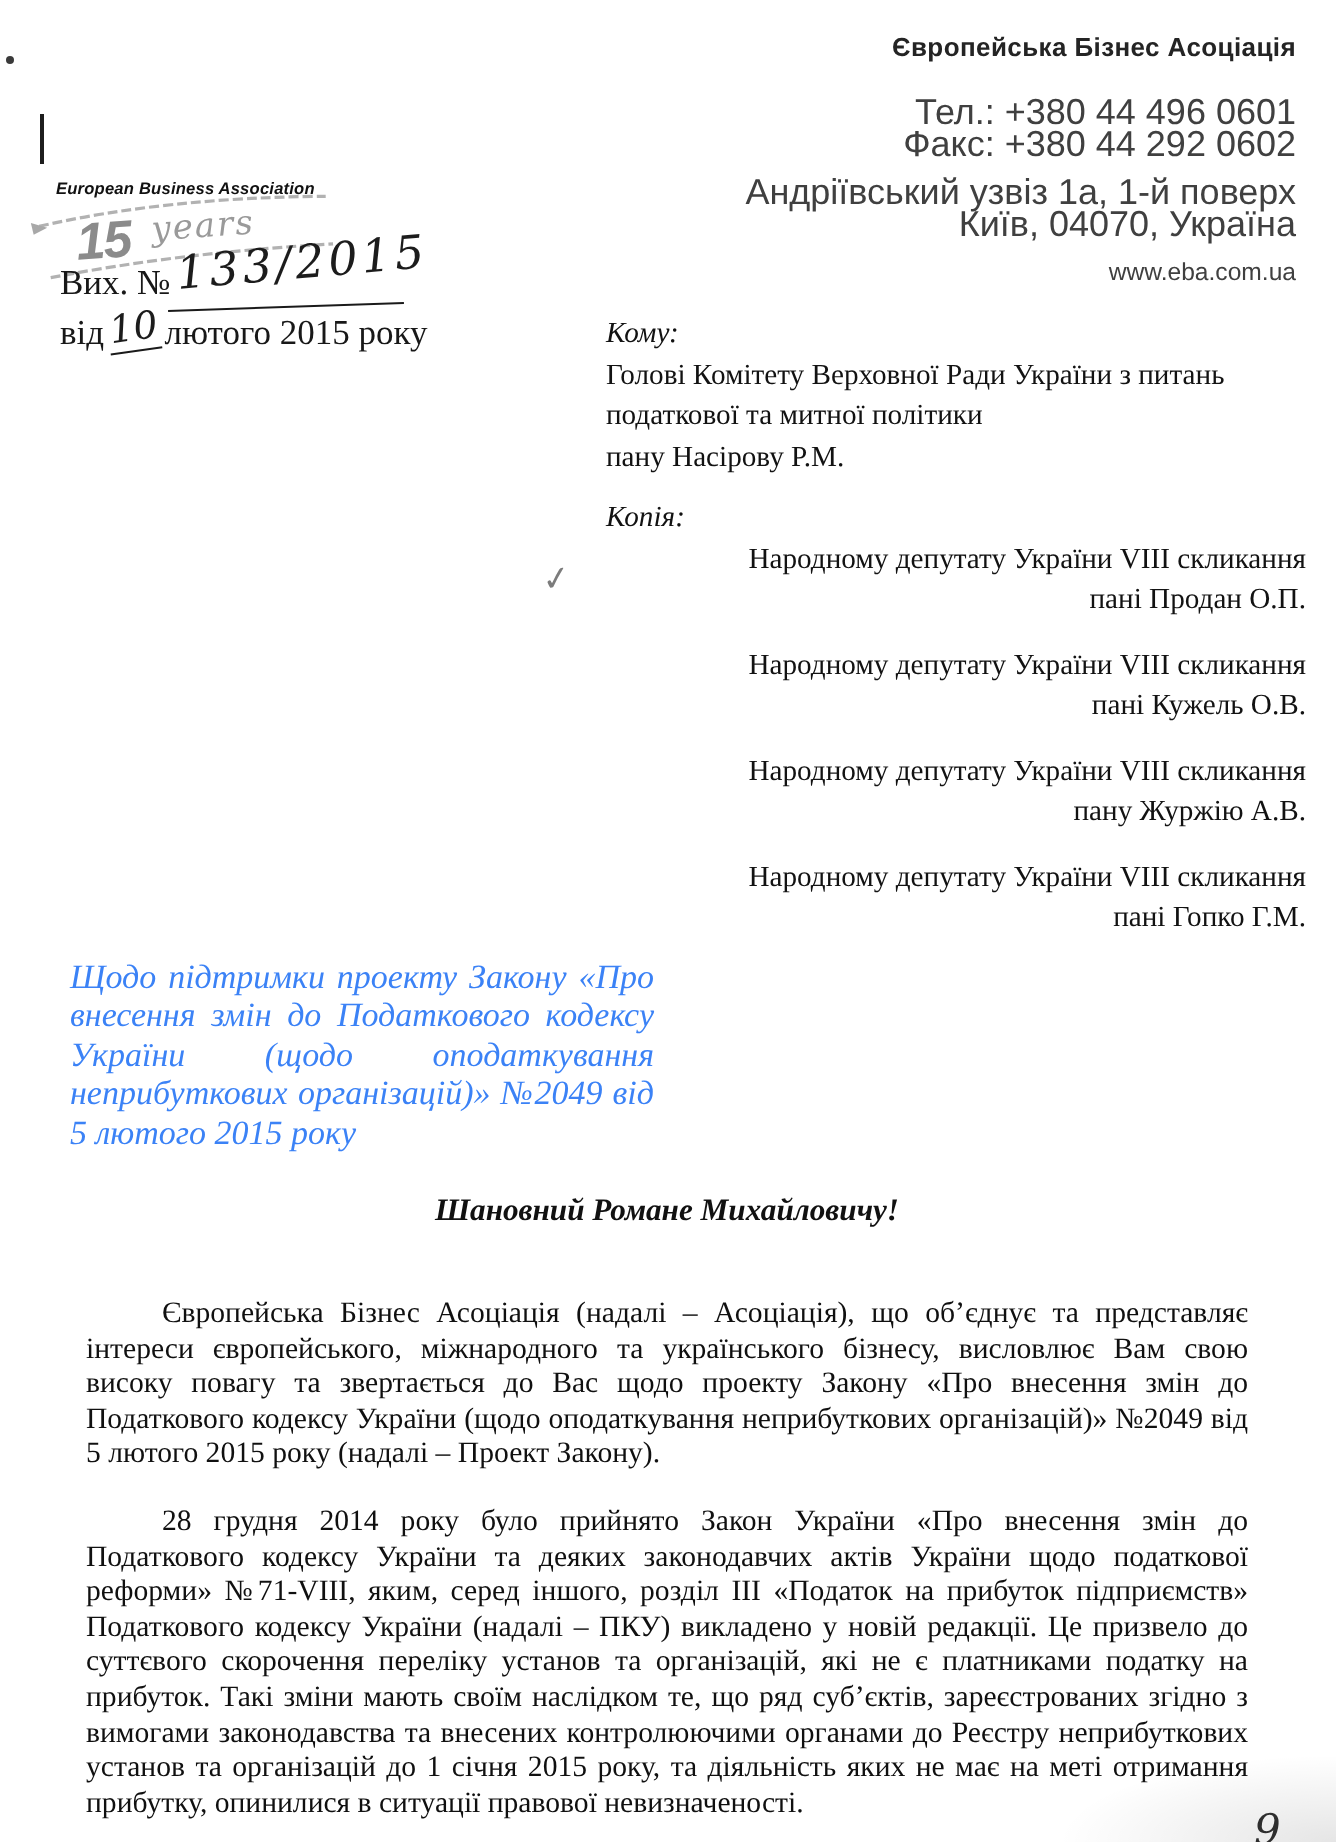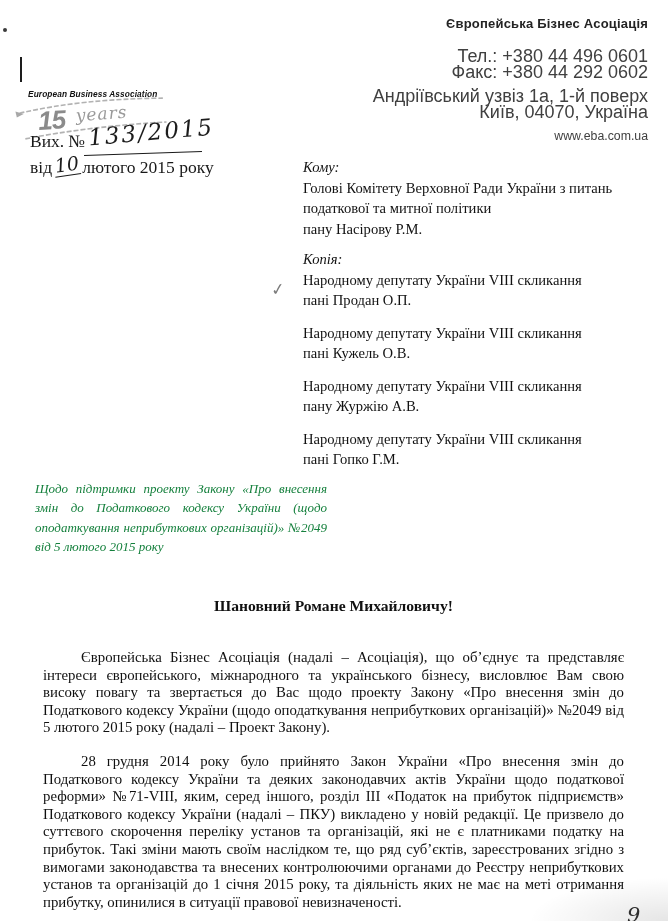--- a/index.html
+++ b/index.html
@@ -41,31 +41,31 @@
   .hdr{position:absolute;right:20px;top:16px;text-align:right;
     font-family:"Liberation Sans",sans-serif;color:#404040;}
   .hdr .org{font-weight:bold;font-size:13px;color:#242424;letter-spacing:0.2px;margin-bottom:17px;}
   .hdr .c-line{font-size:18px;line-height:16px;}
   .hdr .gap{height:8px;}
   .hdr .web{font-size:12.3px;margin-top:9px;}
   
   .recipients{position:absolute;left:303px;top:157px;width:350px;
     font-size:14.6px;line-height:20.5px;color:#121212;}
   .r-label{font-style:italic;}
-  .copy-entry{margin-top:0;}
+  .copy-entry{margin-top:0;text-align:right;}
   .copy-entry + .copy-entry{margin-top:12px;}
   .r-spacer{height:10px;}
   .checkmark{position:absolute;left:271px;top:279px;font-size:17px;color:#7c7c7c;
     transform:rotate(-8deg);font-family:"Liberation Sans",sans-serif;}
   
   .subject{position:absolute;left:35px;top:479px;width:292px;
-    font-style:italic;font-size:13px;line-height:19.4px;text-align:justify;color:#15803d;}
+    font-style:italic;font-size:17px;line-height:19.4px;text-align:justify;color:#3b82f6;}
   
   .salutation{position:absolute;left:27px;top:597px;width:613px;text-align:center;
-    font-weight:bold;font-size:15.6px;color:#111;}
+    font-weight:bold;font-size:15.6px;color:#111;font-style:italic;}
   .body-text{position:absolute;left:27px;top:633px;width:613px;
     font-size:14.8px;line-height:17.6px;text-align:justify;color:#101010;}
   .body-text p{margin:16px;text-indent:38px;}
 </style>
 </head>
 <body>
 
 <div class="page">
 
   <div class="artifact-dot"></div>

